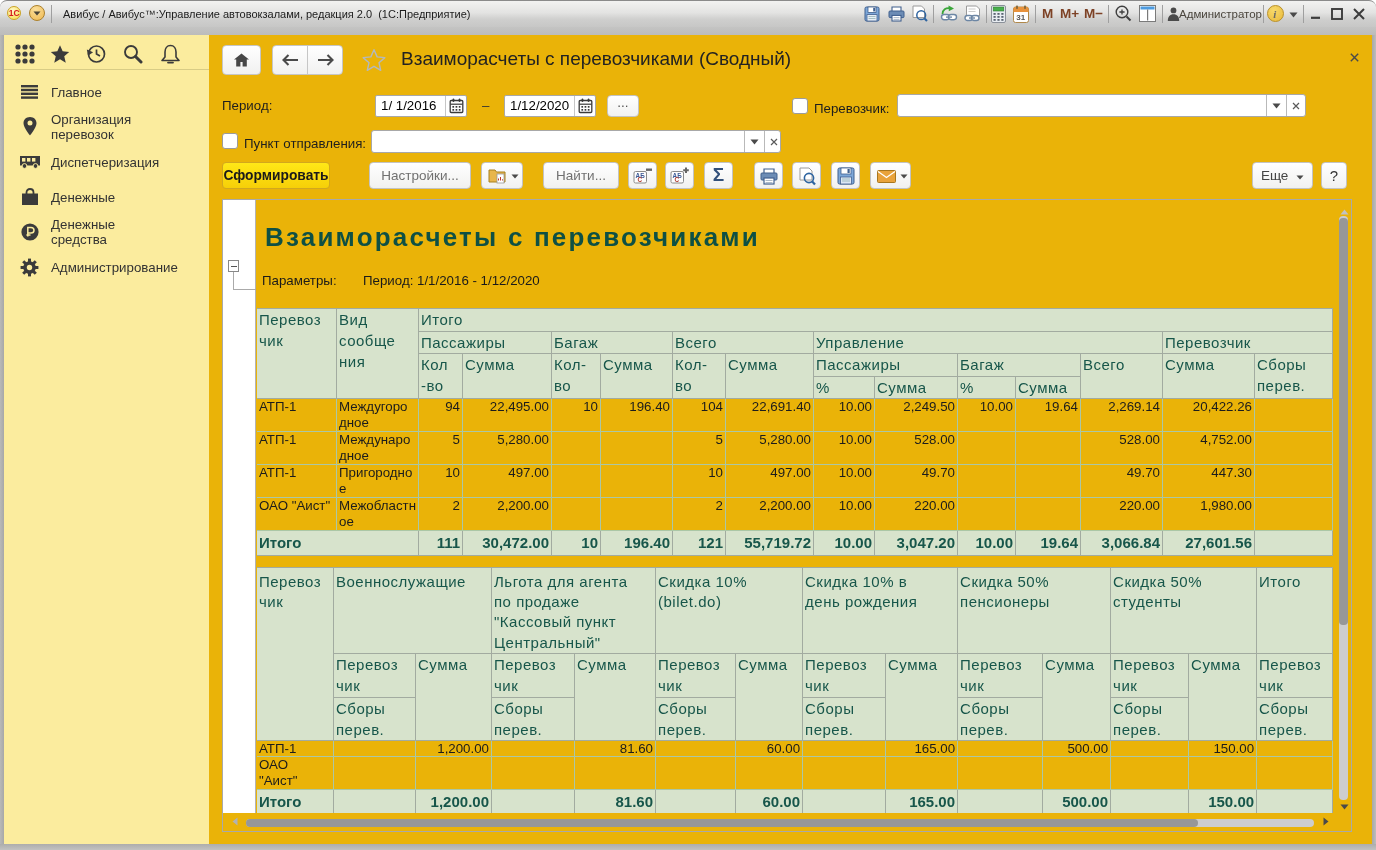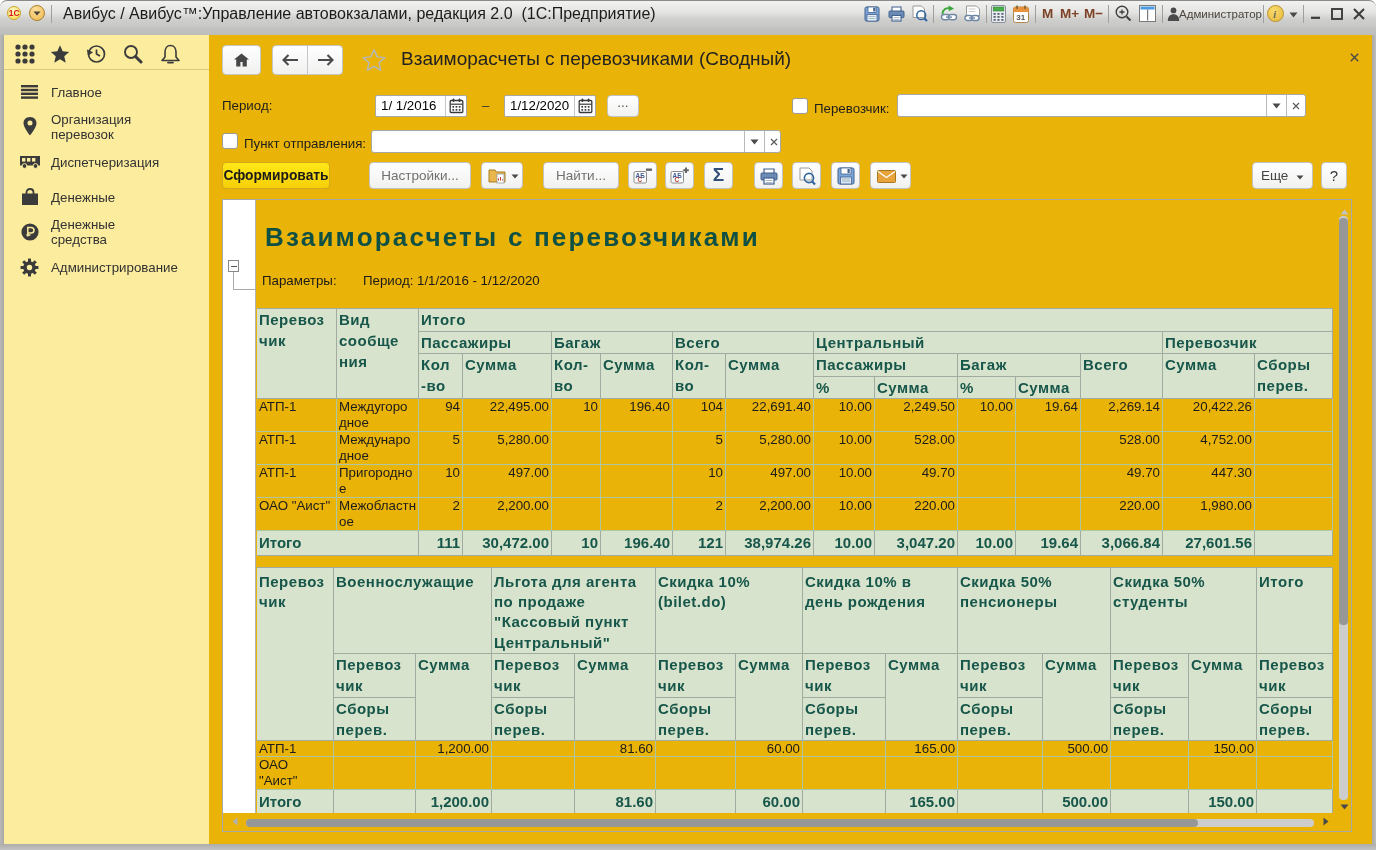--- a/index.html
+++ b/index.html
@@ -4,21 +4,21 @@
 html,body{width:1376px;height:850px}
 body{position:relative;font-family:"Liberation Sans",sans-serif;background:#fff;overflow:hidden}
 .abs{position:absolute}
 
 #titlebar{position:absolute;left:0;top:0;width:1376px;height:27px;background:linear-gradient(#f2f2f1,#e3e3e2 45%,#cfcfce 70%,#c7c7c6);border-top:1px solid #8a8a8a;border-radius:7px 7px 0 0}
 #subbar{position:absolute;left:0;top:27px;width:1376px;height:8px;background:linear-gradient(#c4c4c3,#bcbcbb)}
 #frameL{position:absolute;left:0;top:35px;width:4px;height:809px;background:linear-gradient(90deg,#b9b9b8,#a8a8a7)}
 #frameR{position:absolute;left:1372px;top:35px;width:4px;height:809px;background:linear-gradient(90deg,#a8a8a7,#bdbdbc)}
 #frameB{position:absolute;left:0;top:844px;width:1376px;height:6px;background:linear-gradient(#adadac,#c2c2c1)}
 .tsep{position:absolute;top:4px;width:1px;height:18px;background:#9f9f9f}
-#ttext{position:absolute;left:63px;top:0;height:26px;line-height:26px;font-size:16px;color:#1c1c1c}
+#ttext{position:absolute;left:63px;top:0;height:26px;line-height:26px;font-size:11px;color:#1c1c1c}
 
 #sidebar{position:absolute;left:4px;top:35px;width:205px;height:809px;background:#fbec9e}
 #sbicons{position:absolute;left:0;top:0;width:205px;height:35px;border-bottom:1px solid #d8cc85}
 #sbmenu .mi{position:absolute;left:0;width:162px;height:35px}
 .milab{position:absolute;left:47px;top:50%;transform:translateY(-50%);font-size:13.3px;color:#333}
 
 #content{position:absolute;left:209px;top:35px;width:1163px;height:809px;background:#eab308}
 .navbtn{position:absolute;background:linear-gradient(#ffffff,#f1f1f0);border:1px solid #c6c6c6;border-radius:4px}
 #pgtitle{position:absolute;left:192px;top:13px;font-size:19px;color:#222}
 .lbl{font-size:13.3px;color:#1e1e1e}
@@ -28,21 +28,21 @@
 .btn{position:absolute;top:127px;height:27px;background:linear-gradient(#ffffff,#f1f1f0);border:1px solid #c3c3c3;border-radius:4px;font-size:13.5px;color:#707070;text-align:center;line-height:25px}
 
 #report{position:absolute;left:13px;top:164px;width:1130px;height:633px;border:1px solid #a9a9a9}
 #gutter{position:absolute;left:0;top:0;width:33px;height:613px;border-right:1px solid #b3b3b3;background:#fff}
 #rview{position:absolute;left:34px;top:0;width:1076px;height:613px;overflow:hidden}
 #vscroll{position:absolute;left:1110px;top:0;width:18px;height:613px}
 #hscroll{position:absolute;left:0;top:613px;width:1128px;height:18px}
 #rtitle{position:absolute;left:8px;top:22px;font-size:26px;font-weight:bold;color:#0e5044;letter-spacing:2.2px}
 .t{border-collapse:collapse;table-layout:fixed;position:absolute}
 .t td{overflow:hidden;white-space:nowrap;padding:0 2px;vertical-align:top}
-.t .h{background:#d7e3cc;border:1px solid #a2aba0;color:#17564a;font-weight:bold;font-size:15px;line-height:21px;letter-spacing:0.5px}
+.t .h{background:#d7e3cc;border:1px solid #a2aba0;color:#17564a;font-weight:normal;font-size:15px;line-height:21px;letter-spacing:0.5px}
 .t .d{border:1px solid #abc7a6;color:#1c1c1c;font-size:13.3px;line-height:16px}
 tr.short td{line-height:15px !important}
 .t2r1{padding-top:4px !important;line-height:20.2px !important}
 .t .tot{background:#d7e3cc;border:1px solid #a2aba0;color:#17564a;font-weight:bold;font-size:15px;line-height:23px}
 .r{text-align:right}
 .sbthumb{position:absolute;background:#979797;border-radius:4px}
 </style></head>
 <body>
 <div id="titlebar">
   <svg class="abs" style="left:7px;top:5px" width="14" height="14" viewBox="0 0 14 14">
@@ -461,21 +461,21 @@
         <tbody>
             <tr style="height:23px">
               <td class="h" rowspan="4">Перевоз<br>чик</td>
               <td class="h" rowspan="4">Вид<br>сообще<br>ния</td>
               <td class="h" colspan="13">Итого</td>
             </tr>
         <tr style="height:22px">
               <td class="h" colspan="2">Пассажиры</td>
               <td class="h" colspan="2">Багаж</td>
               <td class="h" colspan="2">Всего</td>
-              <td class="h" colspan="5">Центральный</td>
+              <td class="h" colspan="5">Управление</td>
               <td class="h" colspan="2">Перевозчик</td>
             </tr>
         <tr style="height:23px">
               <td class="h" rowspan="2">Кол<br>-во</td>
               <td class="h" rowspan="2">Сумма</td>
               <td class="h" rowspan="2">Кол-<br>во</td>
               <td class="h" rowspan="2">Сумма</td>
               <td class="h" rowspan="2">Кол-<br>во</td>
               <td class="h" rowspan="2">Сумма</td>
               <td class="h" colspan="2">Пассажиры</td>
@@ -558,21 +558,21 @@
               <td class="d r">1,980.00</td>
               <td class="d"></td>
             </tr>
         <tr style="height:25px">
               <td class="tot" colspan="2">Итого</td>
               <td class="tot r">111</td>
               <td class="tot r">30,472.00</td>
               <td class="tot r">10</td>
               <td class="tot r">196.40</td>
               <td class="tot r">121</td>
-              <td class="tot r">38,974.26</td>
+              <td class="tot r">55,719.72</td>
               <td class="tot r">10.00</td>
               <td class="tot r">3,047.20</td>
               <td class="tot r">10.00</td>
               <td class="tot r">19.64</td>
               <td class="tot r">3,066.84</td>
               <td class="tot r">27,601.56</td>
               <td class="tot"></td>
             </tr>
       </tbody>
         </table>

